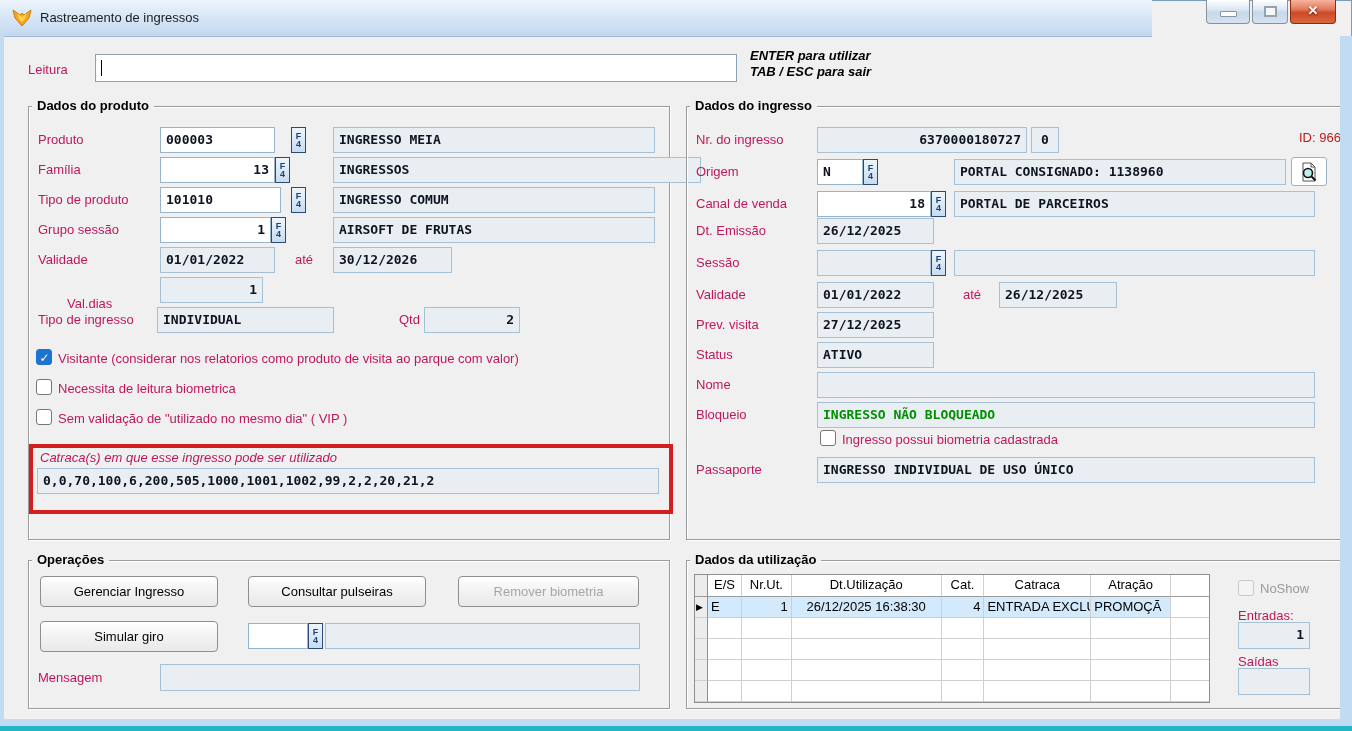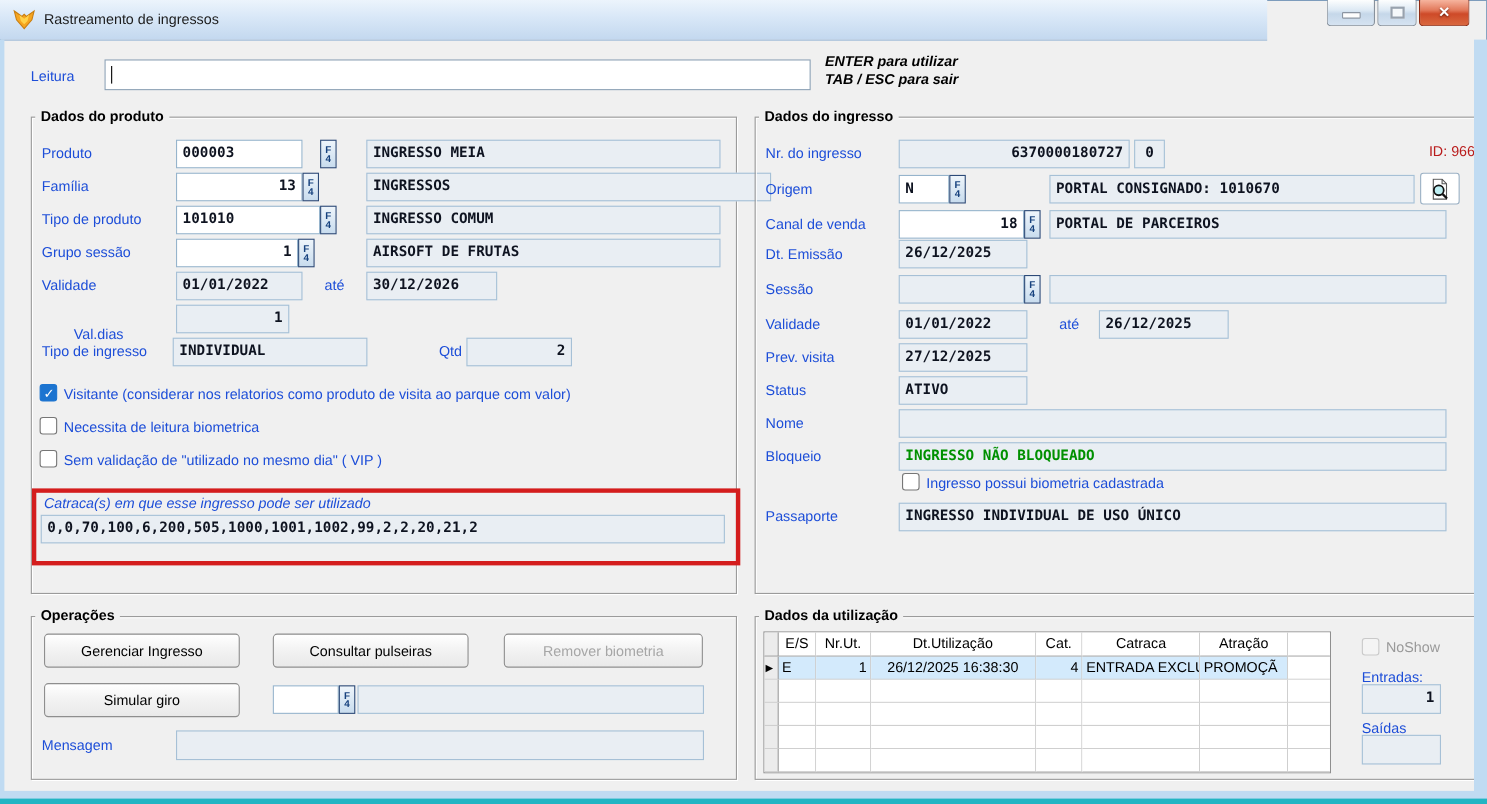--- a/index.html
+++ b/index.html
@@ -22,21 +22,21 @@
   .wmax::after{content:"";display:block;width:9px;height:7px;background:#f5f8fa;border:2px solid #98a2ae;
                margin:6px auto 0;}
   .wclose::after{content:"✕";display:block;text-align:center;color:#fff;font-weight:bold;font-size:13px;
                line-height:22px;text-shadow:0 1px 2px #5e1406;}
   .edge{position:absolute;background:#c0dbf2;}
   .edge.l{left:0;top:36px;width:4px;height:695px;}
   .edge.r{left:1340px;top:36px;width:12px;height:695px;}
   .edge.b{left:0;top:719px;width:1352px;height:12px;}
   .teal{position:absolute;left:0;top:726px;width:1352px;height:5px;background:#22b5c3;}
   
-  .lbl{position:absolute;white-space:nowrap;color:#1d4ed8;}
+  .lbl{position:absolute;white-space:nowrap;color:#be185d;}
   .lbl.it{font-style:italic;}
   .hint{position:absolute;font-weight:bold;font-style:italic;white-space:nowrap;}
   .fld{position:absolute;height:26px;box-sizing:border-box;border:1px solid #96b4cc;background:#fff;
        font-family:"DejaVu Sans Mono",monospace;font-weight:bold;font-size:13px;color:#0e1320;
        padding:4px 5px 0 5px;white-space:nowrap;overflow:hidden;}
   .fld.gray{background:#e9eef3;border-color:#a6c0d6;}
   .fld.rt{text-align:right;}
   .fld.green{color:#009000;}
   .gbox{position:absolute;border:1px solid #9b9b9b;box-shadow:inset 1px 1px 0 #ffffff,1px 1px 0 #ffffff;}
   .gcap{position:absolute;background:#f0f0f0;padding:0 5px;font-weight:bold;white-space:nowrap;}
@@ -101,21 +101,21 @@
   <div class="fld" style="left:160px;top:127px;width:115px;">000003</div>
   <div class="f4btn" style="left:291px;top:127px;"></div>
   <div class="fld gray" style="left:333px;top:127px;width:322px;">INGRESSO MEIA</div>
 
   <span class="lbl" style="left:38px;top:162px;">Família</span>
   <div class="fld rt" style="left:160px;top:157px;width:115px;">13</div>
   <div class="f4btn" style="left:275px;top:157px;"></div>
   <div class="fld gray" style="left:333px;top:157px;width:368px;">INGRESSOS</div>
 
   <span class="lbl" style="left:38px;top:192px;">Tipo de produto</span>
-  <div class="fld" style="left:160px;top:187px;width:131px;">101010</div>
+  <div class="fld" style="left:160px;top:187px;width:121px;">101010</div>
   <div class="f4btn" style="left:291px;top:187px;"></div>
   <div class="fld gray" style="left:333px;top:187px;width:322px;">INGRESSO COMUM</div>
 
   <span class="lbl" style="left:38px;top:222px;">Grupo sessão</span>
   <div class="fld rt" style="left:160px;top:217px;width:111px;">1</div>
   <div class="f4btn" style="left:271px;top:217px;"></div>
   <div class="fld gray" style="left:333px;top:217px;width:322px;">AIRSOFT DE FRUTAS</div>
 
   <span class="lbl" style="left:38px;top:252px;">Validade</span>
   <div class="fld gray" style="left:160px;top:247px;width:115px;">01/01/2022</div>
@@ -145,21 +145,21 @@
   <span class="gcap" style="left:690px;top:98px;">Dados do ingresso</span>
 
   <span class="lbl" style="left:696px;top:132px;">Nr. do ingresso</span>
   <div class="fld gray rt" style="left:817px;top:127px;width:210px;">6370000180727</div>
   <div class="fld gray ctr" style="left:1031px;top:127px;width:28px;text-align:center;">0</div>
   <span class="link" style="left:1251px;top:130px;">ID: 966358</span>
 
   <span class="lbl" style="left:696px;top:164px;">Origem</span>
   <div class="fld" style="left:817px;top:159px;width:46px;">N</div>
   <div class="f4btn" style="left:863px;top:159px;"></div>
-  <div class="fld gray" style="left:954px;top:159px;width:332px;">PORTAL CONSIGNADO: 1010670</div>
+  <div class="fld gray" style="left:954px;top:159px;width:332px;">PORTAL CONSIGNADO: 1138960</div>
   <div class="pvbtn" style="left:1291px;top:157px;">
     <svg width="20" height="20" viewBox="0 0 20 20">
       <path d="M4 1h8l4 4v14H4z" fill="#fff" stroke="#555" stroke-width="1"></path>
       <path d="M12 1v4h4" fill="none" stroke="#555" stroke-width="1"></path>
       <circle cx="9" cy="11" r="4.5" fill="#bdeef2" stroke="#111" stroke-width="1.6"></circle>
       <line x1="12.5" y1="14.5" x2="16.5" y2="18.5" stroke="#111" stroke-width="2"></line>
     </svg>
   </div>
 
   <span class="lbl" style="left:696px;top:196px;">Canal de venda</span>

